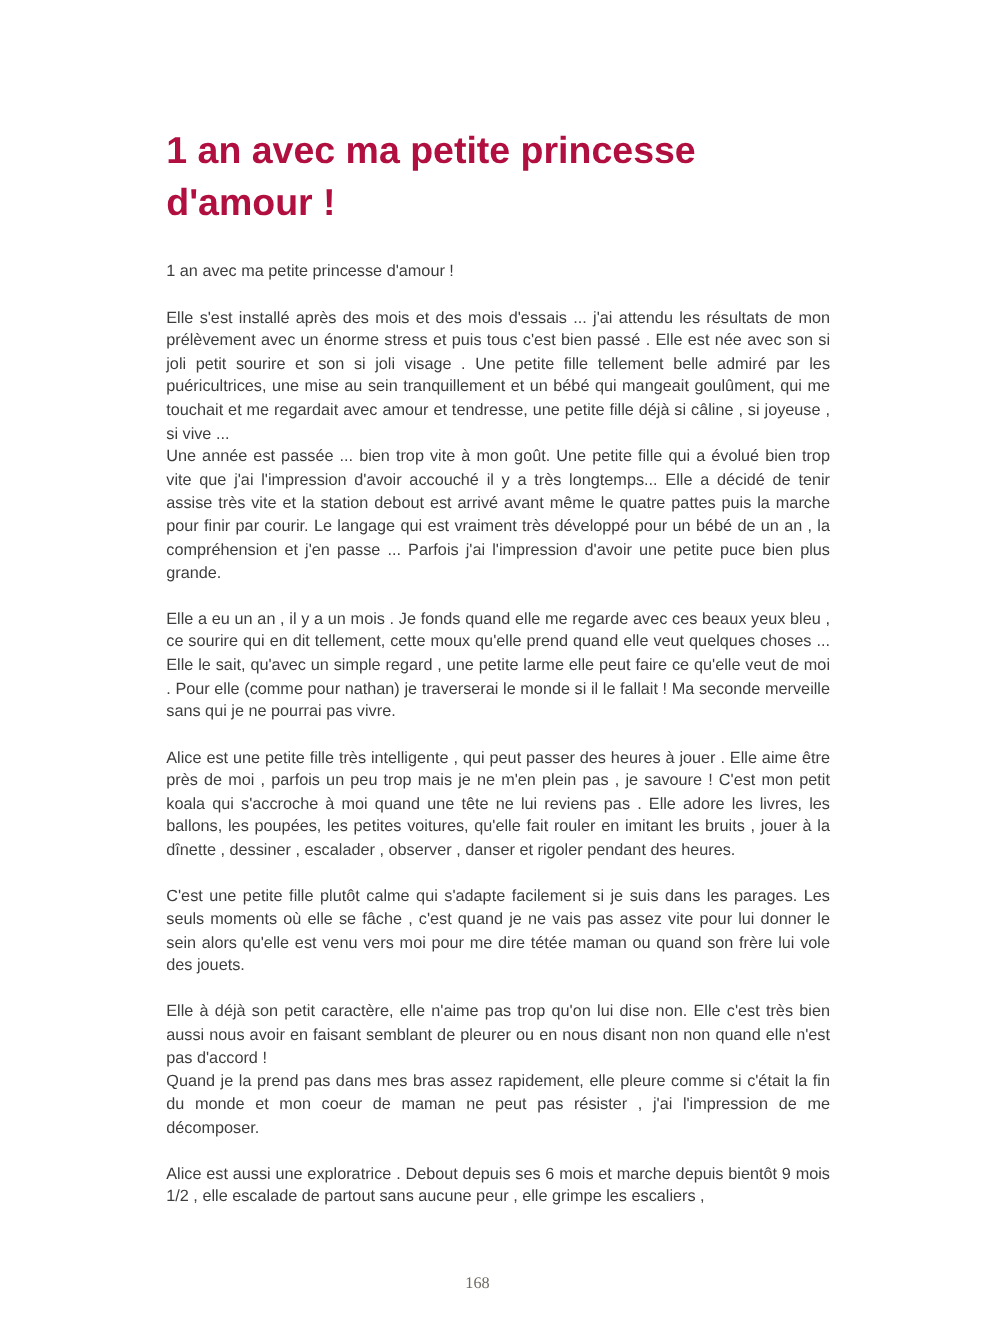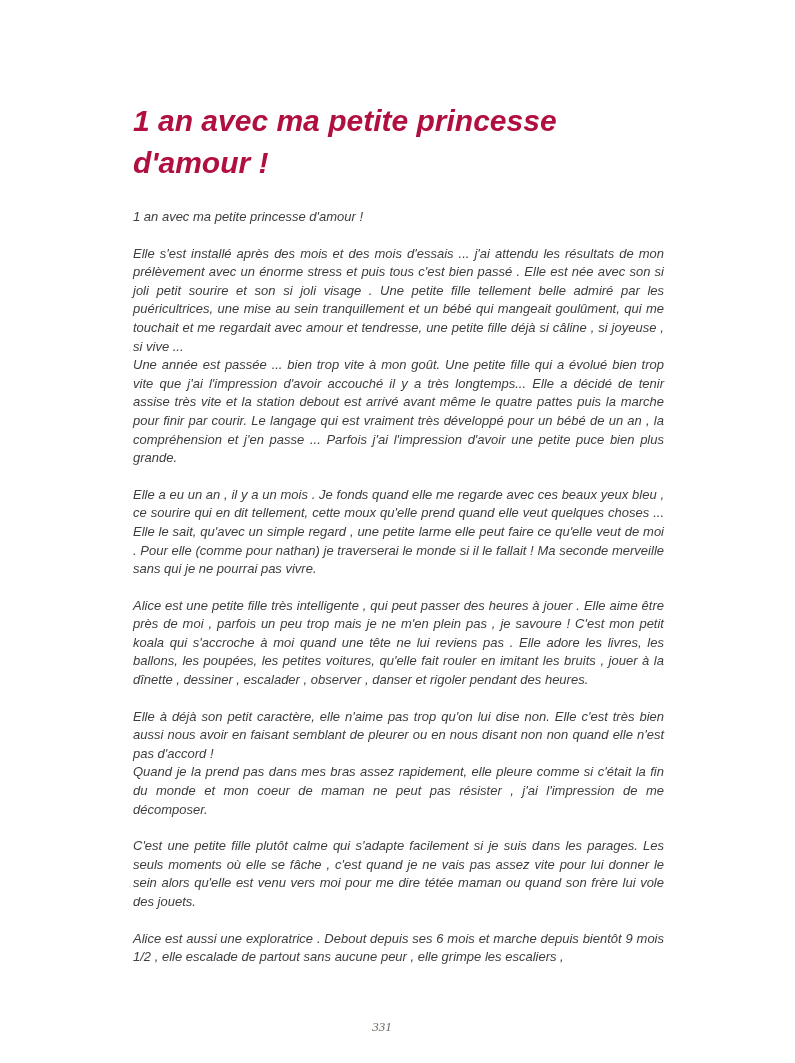--- a/index.html
+++ b/index.html
@@ -8,21 +8,20 @@
       padding: 0;
       background: #ffffff;
     }
     .page {
       position: relative;
       width: 764px;
       height: 1063px;
       background: #ffffff;
       font-family: "Liberation Sans", sans-serif;
       overflow: hidden;
-      font-style: italic;
     }
     .content {
       position: absolute;
       left: 133px;
       top: 100px;
       width: 531px;
     }
     .title {
       margin: 0 0 24px 0;
       font-size: 30px;
@@ -56,21 +55,21 @@
 <body>
 
 <div class="page">
   <div class="content">
     <h1 class="title">1 an avec ma petite princesse d'amour !</h1>
     <p class="para">1 an avec ma petite princesse d'amour !</p>
     <p class="para">Elle s'est installé après des mois et des mois d'essais ... j'ai attendu les résultats de mon prélèvement avec un énorme stress et puis tous c'est bien passé . Elle est née avec son si joli petit sourire et son si joli visage . Une petite fille tellement belle admiré par les puéricultrices, une mise au sein tranquillement et un bébé qui mangeait goulûment, qui me touchait et me regardait avec amour et tendresse, une petite fille déjà si câline , si joyeuse , si vive ...
 Une année est passée ... bien trop vite à mon goût. Une petite fille qui a évolué bien trop vite que j'ai l'impression d'avoir accouché il y a très longtemps... Elle a décidé de tenir assise très vite et la station debout est arrivé avant même le quatre pattes puis la marche pour finir par courir. Le langage qui est vraiment très développé pour un bébé de un an , la compréhension et j'en passe ... Parfois j'ai l'impression d'avoir une petite puce bien plus grande.</p>
     <p class="para">Elle a eu un an , il y a un mois . Je fonds quand elle me regarde avec ces beaux yeux bleu , ce sourire qui en dit tellement, cette moux qu'elle prend quand elle veut quelques choses ... Elle le sait, qu'avec un simple regard , une petite larme elle peut faire ce qu'elle veut de moi . Pour elle (comme pour nathan) je traverserai le monde si il le fallait ! Ma seconde merveille sans qui je ne pourrai pas vivre.</p>
     <p class="para">Alice est une petite fille très intelligente , qui peut passer des heures à jouer . Elle aime être près de moi , parfois un peu trop mais je ne m'en plein pas , je savoure ! C'est mon petit koala qui s'accroche à moi quand une tête ne lui reviens pas . Elle adore les livres, les ballons, les poupées, les petites voitures, qu'elle fait rouler en imitant les bruits , jouer à la dînette , dessiner , escalader , observer , danser et rigoler pendant des heures.</p>
+    <p class="para">C'est une petite fille plutôt calme qui s'adapte facilement si je suis dans les parages. Les seuls moments où elle se fâche , c'est quand je ne vais pas assez vite pour lui donner le sein alors qu'elle est venu vers moi pour me dire tétée maman ou quand son frère lui vole des jouets.</p>
     <p class="para">Elle à déjà son petit caractère, elle n'aime pas trop qu'on lui dise non. Elle c'est très bien aussi nous avoir en faisant semblant de pleurer ou en nous disant non non quand elle n'est pas d'accord !
 Quand je la prend pas dans mes bras assez rapidement, elle pleure comme si c'était la fin du monde et mon coeur de maman ne peut pas résister , j'ai l'impression de me décomposer.</p>
-    <p class="para">C'est une petite fille plutôt calme qui s'adapte facilement si je suis dans les parages. Les seuls moments où elle se fâche , c'est quand je ne vais pas assez vite pour lui donner le sein alors qu'elle est venu vers moi pour me dire tétée maman ou quand son frère lui vole des jouets.</p>
     <p class="para">Alice est aussi une exploratrice . Debout depuis ses 6 mois et marche depuis bientôt 9 mois 1/2 , elle escalade de partout sans aucune peur , elle grimpe les escaliers ,</p>
   </div>
   <div class="footer">
-    <span class="page-number">331</span>
+    <span class="page-number">168</span>
   </div>
 </div>
 
 </body></html>

